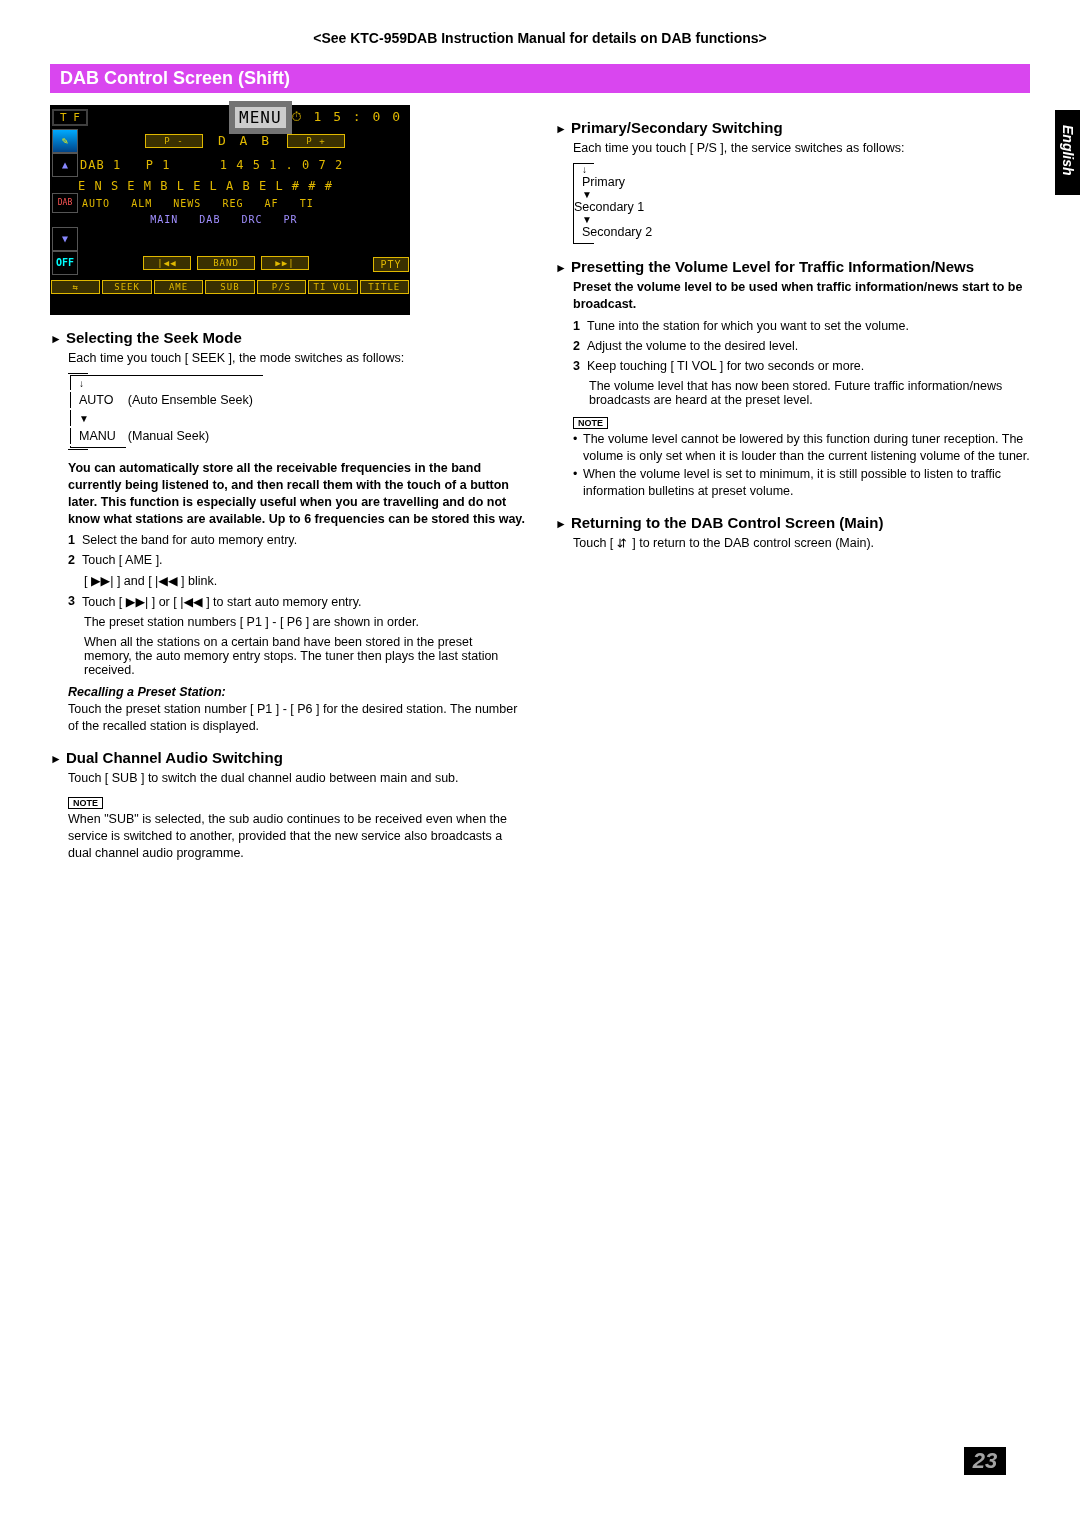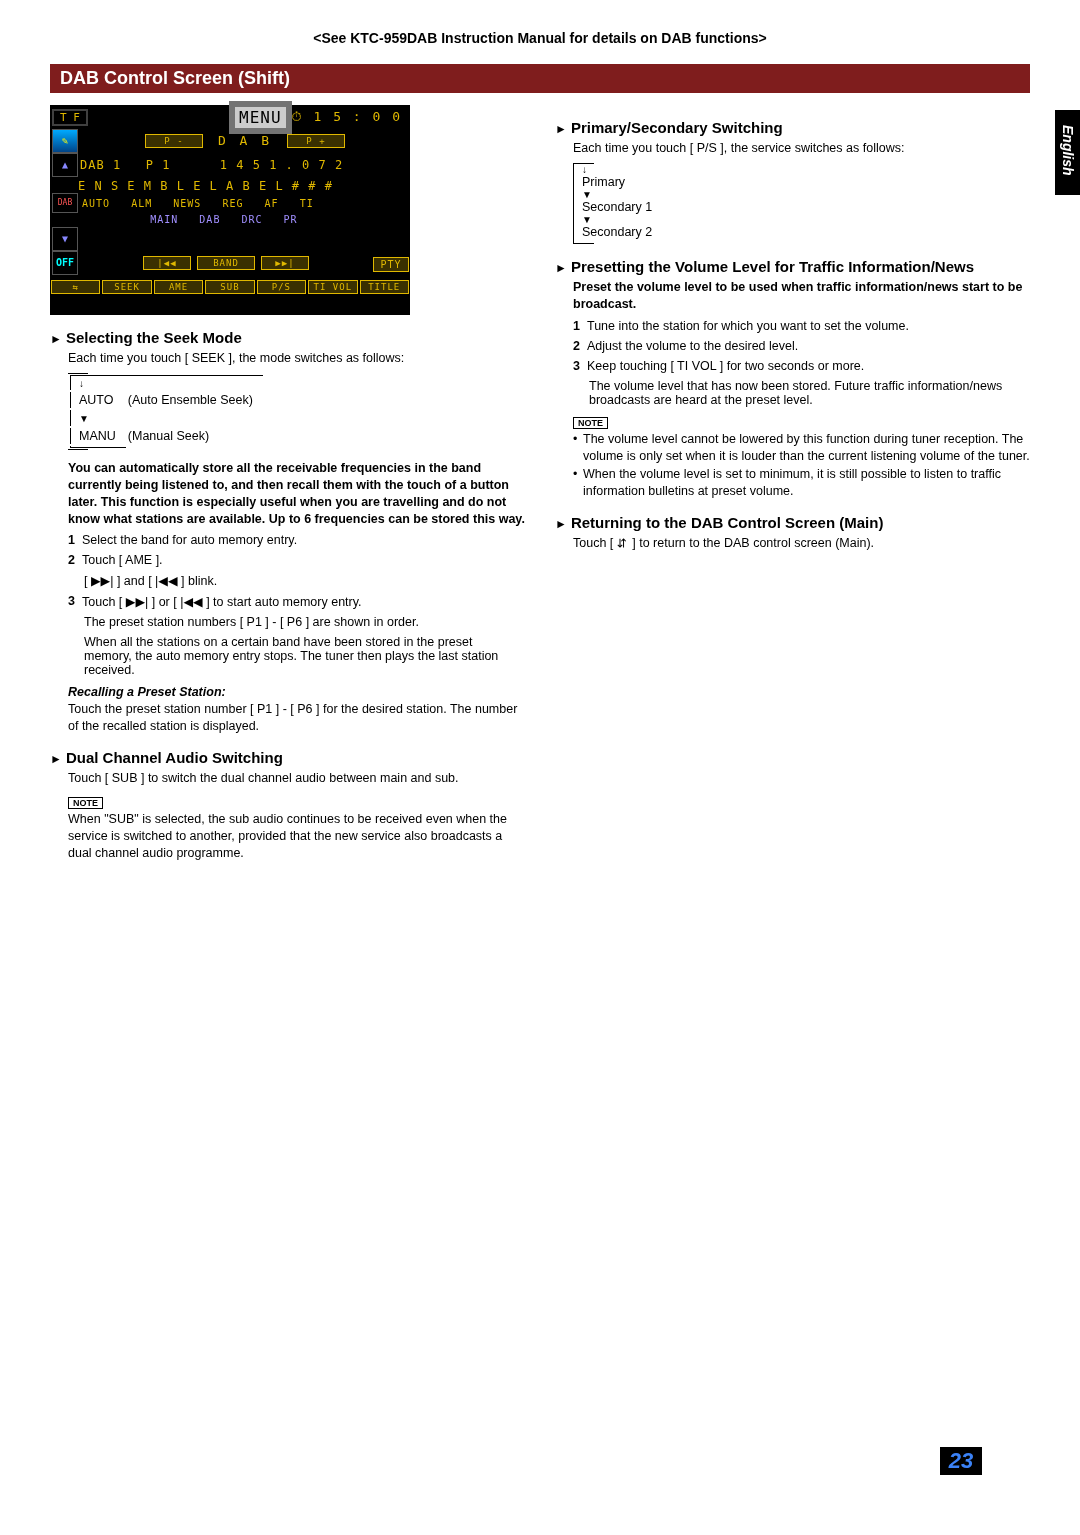--- a/index.html
+++ b/index.html
@@ -11,21 +11,21 @@
     width: 980px;
     background: #fff;
   }
   .top-ref {
     text-align: center;
     font-weight: bold;
     font-size: 14px;
     margin-bottom: 18px;
   }
   .black-bar {
-    background: #7f1d1d;
+    background: #d946ef;
     color: #fff;
     font-weight: bold;
     font-size: 18px;
     padding: 4px 10px;
     position: relative;
   }
   .black-bar .title {
     display: inline-block;
   }
   .columns {
@@ -225,30 +225,30 @@
     margin: 2px 0 6px 18px;
     line-height: 1.35;
   }
   .sub-head-italic {
     font-style: italic;
     font-weight: bold;
     margin: 8px 0 2px 18px;
   }
   .page-num {
     background: #000;
-    color: #3b82f6;
+    color: #a3a3a3;
     font-weight: bold;
     font-style: italic;
     font-size: 22px;
     width: 42px;
     height: 28px;
     text-align: center;
     line-height: 28px;
     position: absolute;
-    right: 48px;
+    right: 24px;
     bottom: 30px;
   }
   .page-container {
     position: relative;
     min-height: 1475px;
   }
   .bullet-list {
     margin: 2px 0 6px 18px;
     padding: 0;
   }
@@ -395,21 +395,21 @@
   </div>
 
   <div class="col">
     <h3 class="sub">Primary/Secondary Switching</h3>
     <div class="body-text">Each time you touch [ P/S ], the service switches as follows:</div>
     <div style="margin-left:18px">
       <div style="border-top:1px solid #000;border-left:1px solid #000;width:20px;height:0"></div>
       <div style="border-left:1px solid #000;padding-left:8px;font-size:10px">↓</div>
       <div style="border-left:1px solid #000;padding-left:8px">Primary</div>
       <div style="border-left:1px solid #000;padding-left:8px;font-size:10px">▼</div>
-      <div style="border-left:1px solid #000;padding-left:8px">Secondary 1</div>
+      <div style="border-left:1px solid #000;">Secondary 1</div>
       <div style="border-left:1px solid #000;padding-left:8px;font-size:10px">▼</div>
       <div style="border-left:1px solid #000;padding-left:8px">Secondary 2</div>
       <div style="border-bottom:1px solid #000;border-left:1px solid #000;width:20px;height:4px"></div>
     </div>
 
     <h3 class="sub">Presetting the Volume Level for Traffic Information/News</h3>
     <div class="bold-intro">Preset the volume level to be used when traffic information/news start to be broadcast.</div>
     <div class="numlist">
       <div class="step"><span class="num">1</span><span class="step-body">Tune into the station for which you want to set the volume.</span></div>
       <div class="step"><span class="num">2</span><span class="step-body">Adjust the volume to the desired level.</span></div>

